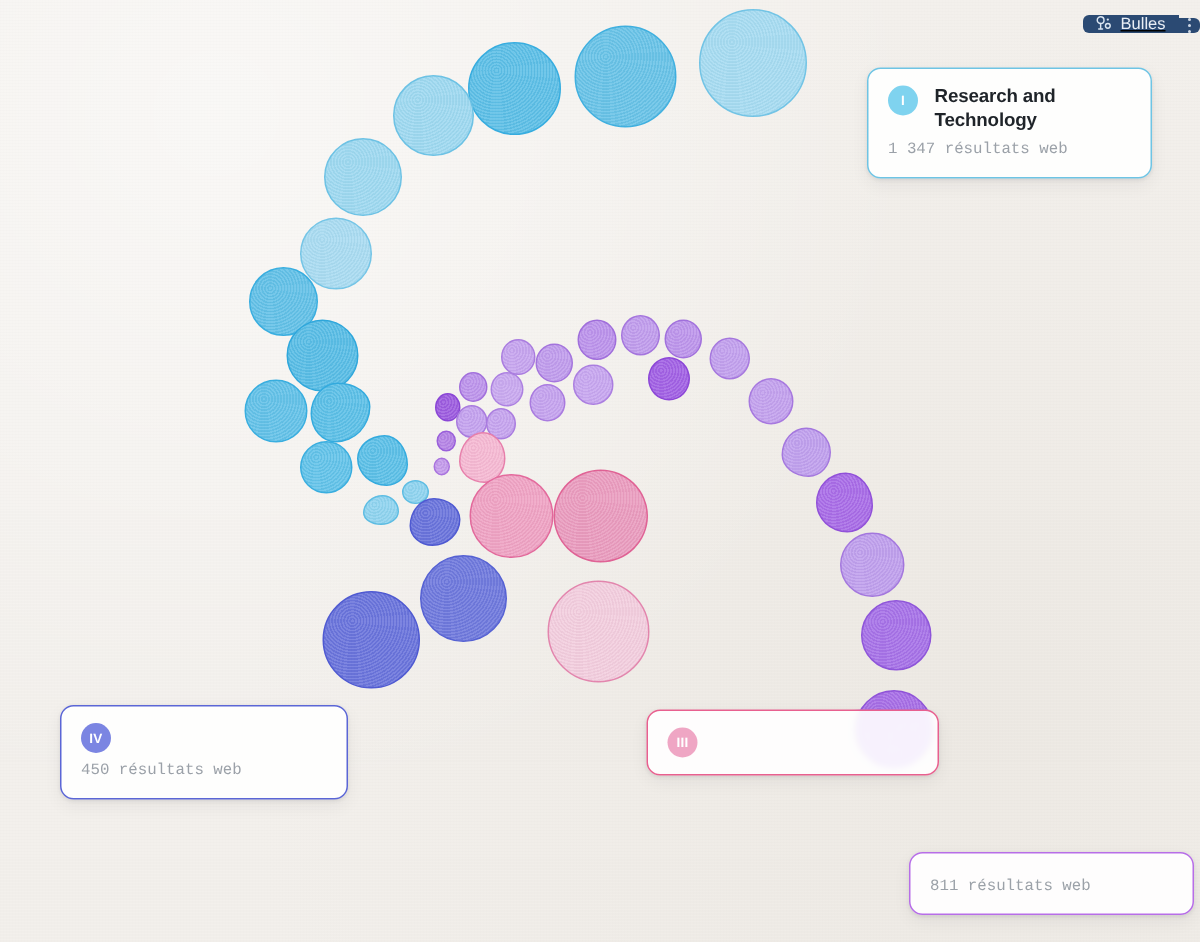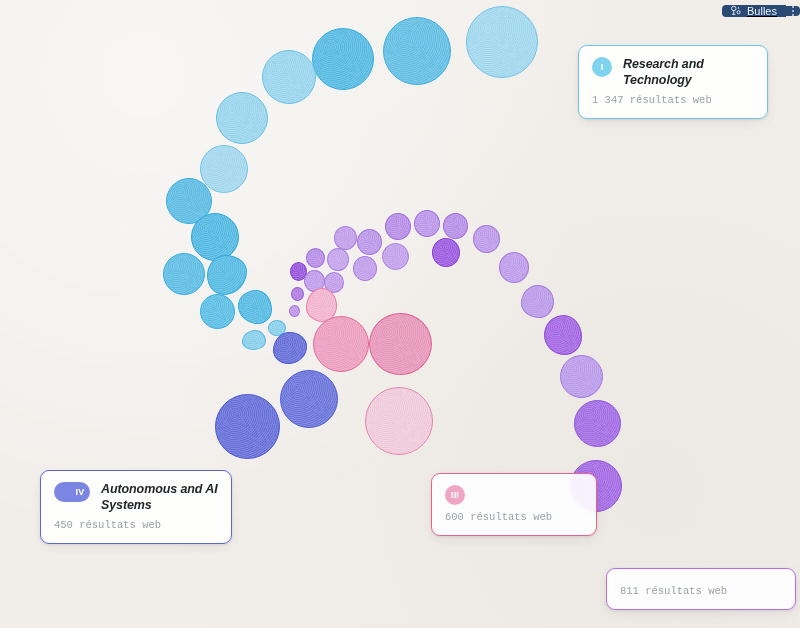--- a/index.html
+++ b/index.html
@@ -89,38 +89,37 @@
     color: #ffffff;
     letter-spacing: .2px;
     margin-top: 1px;
   }
   .card-title {
     font-size: 12.5px;
     font-weight: bold;
     color: #1f2429;
     line-height: 16px;
     letter-spacing: -0.1px;
-    font-style: italic;
   }
   .card-sub {
     font-size: 10.5px;
     color: #9ba1a8;
     margin-top: 6px;
     line-height: 13px;
     font-family: Liberation Mono, monospace;
   }
 
   
   #topbar {
     position: absolute;
     top: 0;
     right: 0;
     height: 22px;
     display: flex;
-    align-items: center;
+    align-items: flex-end;
     z-index: 40;
     text-decoration: underline;
   }
   #bulles-button {
     display: flex;
     align-items: center;
     gap: 5px;
     background: #2b4a73;
     color: #e9eef5;
     padding: 0 9px 0 8px;
@@ -205,30 +204,28 @@
       <div class="card" style="left: 578px; top: 45px; width: 190px; border-color: rgb(110, 196, 228);">
         <div class="card-head">
           <div class="badge" style="background: rgb(127, 211, 239);">I</div>
           <div class="card-title">Research and Technology</div>
         </div>
         <div class="card-sub">1 347 résultats web</div>
       </div>
       <div class="card" style="left: 606px; top: 568px; width: 190px; border-color: rgb(183, 110, 232);">
         <div class="card-sub">811 résultats web</div>
       </div>
-      <div class="card" style="left: 431px; top: 473px; width: 166px; border-color: rgb(232, 96, 143);">
+      <div class="card" style="left: 431px; top: 473px; width: 195px; border-color: rgb(232, 96, 143);">
         <div class="card-head">
           <div class="badge" style="background: rgb(239, 166, 196);">III</div>
         </div>
-        <div class="card-sub">600 résultats web</div>
       </div>
       <div class="card" style="left: 40px; top: 470px; width: 192px; border-color: rgb(91, 102, 214);">
         <div class="card-head">
-          <div class="badge" style="background: rgb(123, 133, 226); padding-left: 16px;">IV</div>
-          <div class="card-title">Autonomous and AI Systems</div>
+          <div class="badge" style="background: rgb(123, 133, 226);">IV</div>
         </div>
         <div class="card-sub">450 résultats web</div>
       </div>
     </div>
 
   <div id="topbar">
     <div id="bulles-button">
       <span class="bulles-icon">
         <svg width="12" height="12" viewBox="0 0 16 16" fill="none">
           <circle cx="5" cy="4.6" r="3" stroke="#dbe6f2" stroke-width="1.3"></circle>

